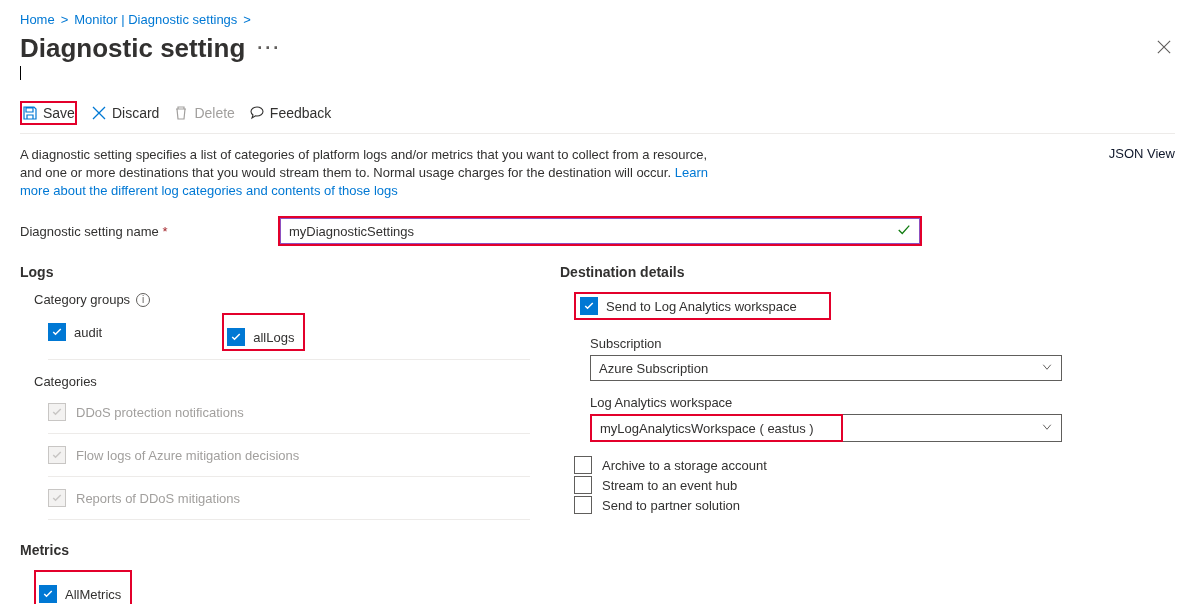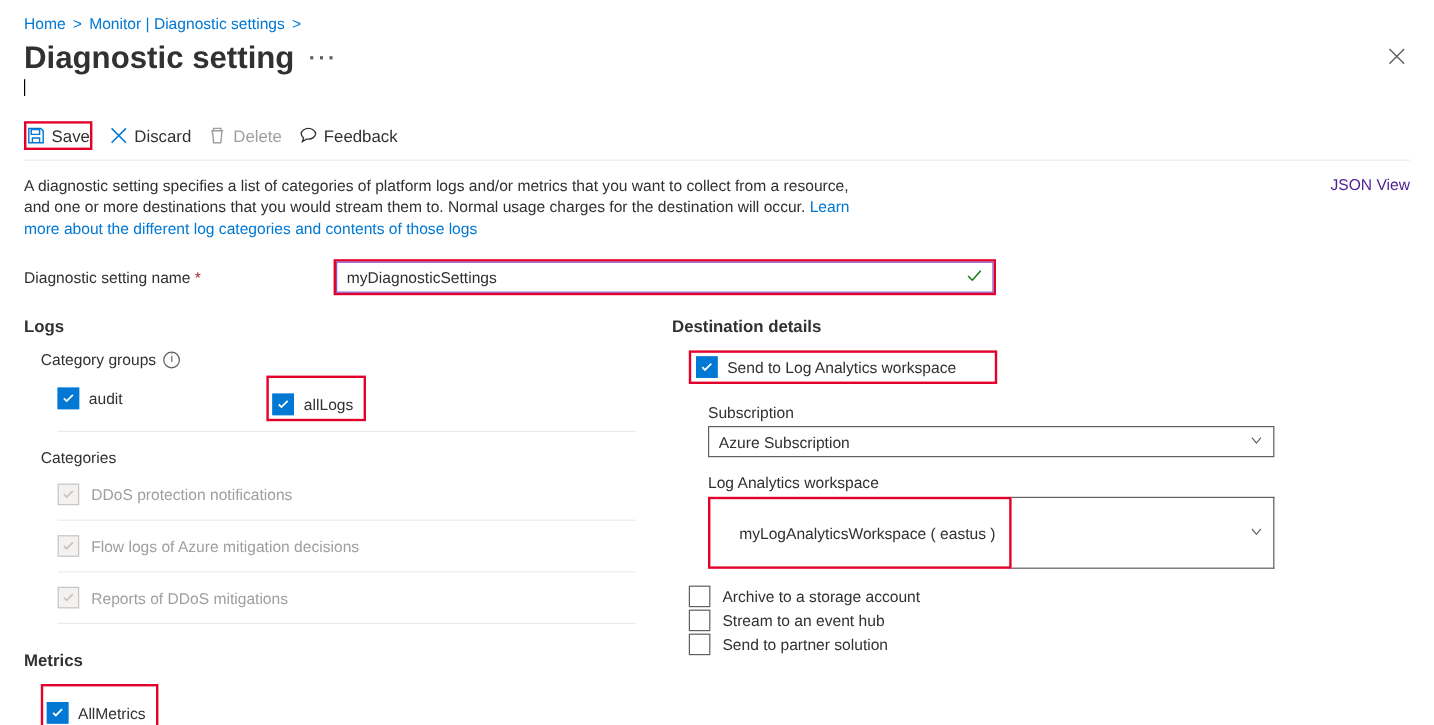--- a/index.html
+++ b/index.html
@@ -14,25 +14,25 @@
   .cursor { display:inline-block; width:1px; height:14px; background:#000; margin-top:2px; margin-left:0; }
   .toolbar { display: flex; align-items: center; gap: 14px; margin-top: 18px; padding-bottom: 8px; border-bottom: 1px solid #edebe9; }
   .tb-item { display: flex; align-items: center; gap: 5px; cursor: pointer; font-size: 14px; }
   .tb-item.disabled { color: #a19f9d; cursor: default; }
   .tb-icon { width:16px; height:16px; display:flex; align-items:center; justify-content:center; }
   .tb-icon svg { width:16px; height:16px; }
   .red-box { border: 2px solid #e3002b; padding: 2px 0; }
   .desc-block { margin-top: 12px; display: flex; justify-content: space-between; align-items: flex-start; }
   .desc-text { max-width: 700px; line-height: 18px; font-size: 13px; }
   .desc-text a { color: #0078d4; text-decoration: none; }
-  .json-link { color: #4c1d95; font-size: 13px; cursor: pointer; }
+  .json-link { color: #0f172a; font-size: 13px; cursor: pointer; }
   .form-row { display: flex; align-items: center; margin-top: 16px; gap: 0; }
   .form-label { width: 258px; font-size: 13px; }
   .required { color: #a4262c; }
-  .name-input { width: 548px; height: 26px; border: 1px solid #8d50c0; padding: 2px 8px; font-size: 13px; outline: none; display:flex; align-items:center; justify-content:space-between; }
+  .name-input { width: 640px; height: 26px; border: 1px solid #8d50c0; padding: 2px 8px; font-size: 13px; outline: none; display:flex; align-items:center; justify-content:space-between; }
   .name-input .check { color: #107c10; }
   .columns { display: flex; margin-top: 18px; gap: 30px; }
   .col { flex: none; }
   .col-left { width: 510px; }
   .col-right { width: 520px; }
   .section-h { font-weight: 600; font-size: 14px; margin-bottom: 12px; }
   .sub-h { font-size: 13px; margin: 8px 0 6px 14px; display:flex; align-items:center; gap:6px; }
   .info-icon { width:14px; height:14px; border:1px solid #605e5c; border-radius:50%; display:inline-flex; align-items:center; justify-content:center; font-size:10px; color:#605e5c; }
   .cbx-row { display: flex; gap: 120px; margin-left: 28px; margin-top: 6px; padding-bottom: 8px; border-bottom: 1px solid #edebe9; }
   .cbx-item { display: flex; align-items: center; gap: 8px; }
@@ -46,21 +46,21 @@
   .dest-item { display:flex; align-items:center; gap:10px; margin:2px 0; }
   .dest-nested { margin-left: 30px; margin-bottom: 14px; }
   .dest-nested-label { font-size: 13px; margin-bottom: 4px; }
   .select-box { width: 472px; height: 26px; border: 1px solid #605e5c; padding: 2px 8px; display:flex; align-items:center; justify-content:space-between; font-size:13px; cursor:pointer; }
   .chev { font-size: 11px; color:#605e5c; }
   .more-dots { color:#605e5c; font-size:18px; letter-spacing:2px; }
   .cat-list-h { margin: 14px 0 2px 14px; font-size: 13px; }
   .red-box-tight { border: 2px solid #e3002b; padding: 10px 6px 0px 0px; display:inline-flex; align-items:center; }
   .red-box-dest { border: 2px solid #e3002b; display:inline-flex; align-items:center; padding-right: 28px; }
   .red-box-input { border: 2px solid #e3002b; display:inline-block; padding:0; }
-  .red-box-select { border: 2px solid #e3002b; display:inline-block; padding:16px; width: 253px; }
+  .red-box-select { border: 2px solid #e3002b; display:inline-block; padding:0; width: 253px; }
   .select-box.narrow { width: 249px; border:none; height:24px; }
   .select-wrap { display:flex; align-items:stretch; }
   .select-remainder { flex:1; border:1px solid #605e5c; border-left:none; display:flex; align-items:center; justify-content:flex-end; padding-right:8px; }
 </style>
 </head>
 <body>
 
 <div class="page">
 
   <div class="breadcrumb">

